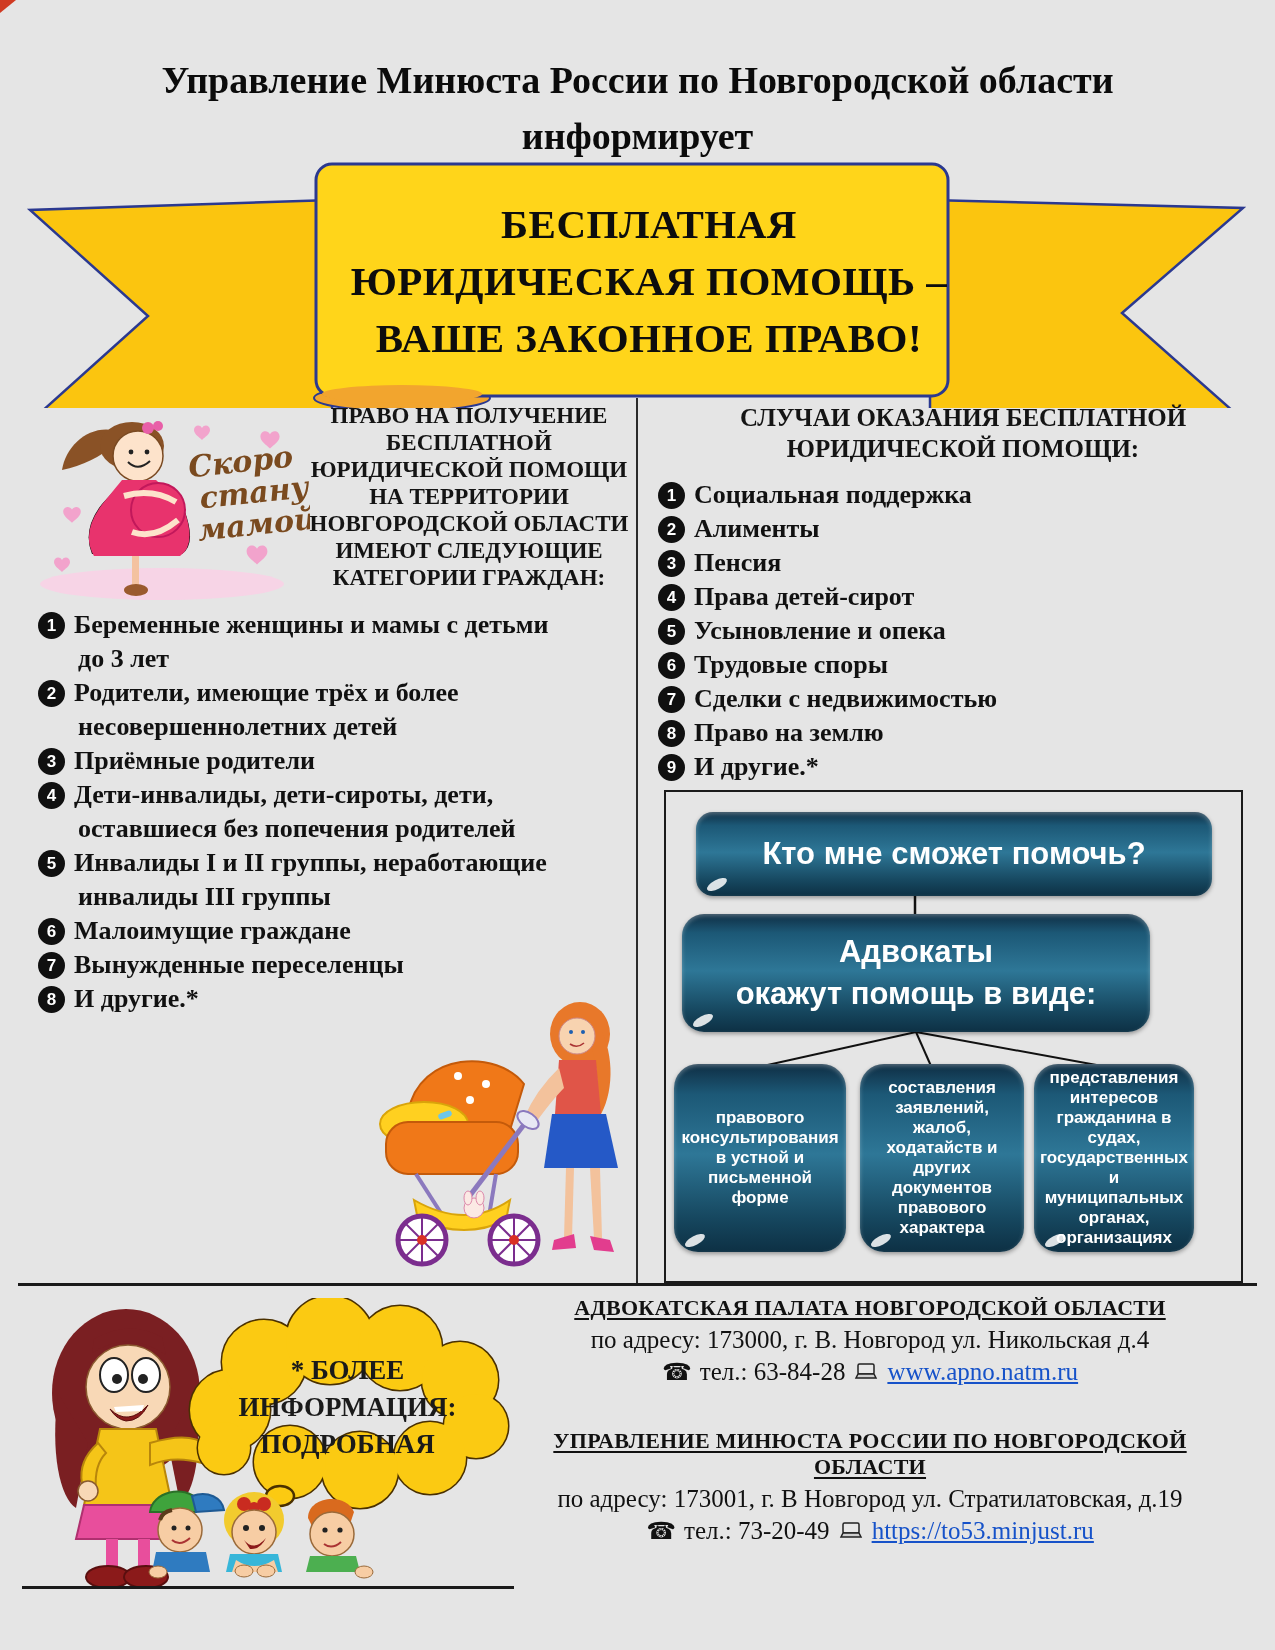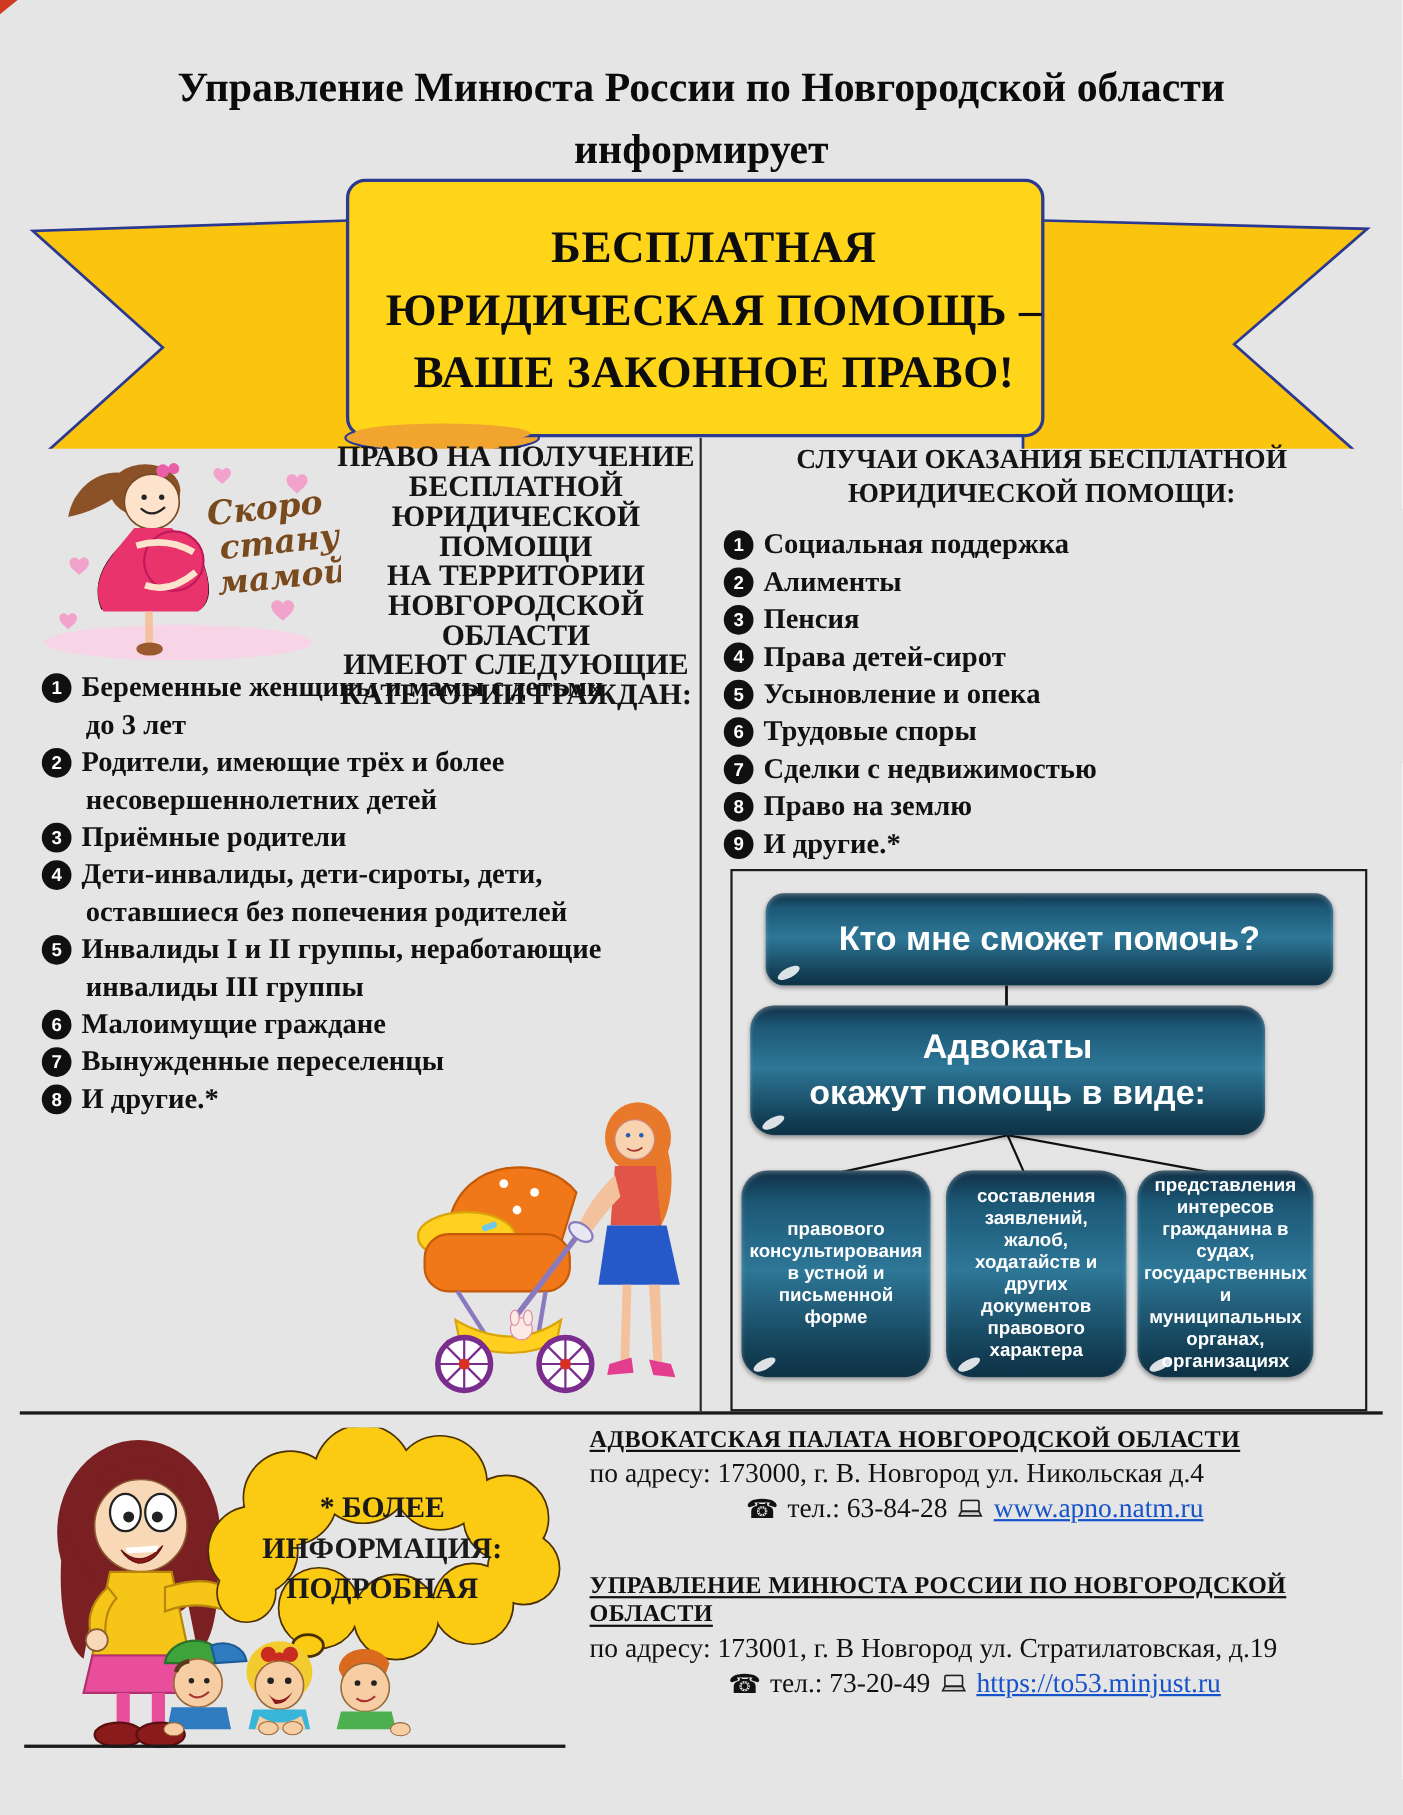--- a/index.html
+++ b/index.html
@@ -17,22 +17,22 @@
   .banner-text{left:316px;top:168px;width:632px;height:226px;display:flex;flex-direction:column;
                justify-content:center;align-items:center;gap:11px;margin-left:17px;}
   .banner-text span{font-weight:bold;font-size:41px;line-height:46px;color:#0d0d0d;letter-spacing:.5px;}
 
   
   .vline{background:#2b2b2b;}
   .hline{background:#1a1a1a;}
 
   
   .col-head{font-weight:bold;text-align:center;color:#141414;}
-  .lhead{left:300px;top:402px;width:338px;font-size:27px;line-height:27px;}
-  .rhead{left:652px;top:402px;width:590px;font-size:25px;line-height:31px;}
+  .lhead{left:300px;top:402px;width:338px;font-size:23px;line-height:27px;}
+  .rhead{left:668px;top:402px;width:590px;font-size:25px;line-height:31px;}
   .col-head span{display:block;}
 
   .nlist{font-weight:bold;}
   .llist{left:38px;top:608px;width:540px;font-size:26px;line-height:34px;}
   .rlist{left:658px;top:478px;width:580px;font-size:26px;line-height:34px;}
   .li{padding-left:40px;text-indent:-40px;}
   .num{display:inline-block;width:27px;height:27px;border-radius:50%;background:#101010;color:#fff;
        font-family:"Liberation Sans",sans-serif;font-size:17px;font-weight:bold;line-height:27px;
        text-align:center;text-indent:0;vertical-align:2px;margin-right:9px;}
 
@@ -46,21 +46,21 @@
           background:rgba(255,255,255,.85);transform:rotate(-28deg);}
   .qbox{left:30px;top:20px;width:516px;height:84px;font-size:31px;border-radius:17px;}
   .abox{left:16px;top:122px;width:468px;height:118px;font-size:31px;line-height:42px;border-radius:22px;}
   .leaf{top:272px;height:188px;border-radius:24px;font-size:17px;line-height:1.18;padding:6px 6px;box-sizing:border-box;}
   .leafA{left:8px;width:172px;}
   .leafB{left:194px;width:164px;}
   .leafC{left:368px;width:160px;}
 
   
   .bubble-text{left:215px;top:1352px;width:265px;text-align:center;font-weight:bold;font-size:27px;line-height:37px;color:#1a1a1a;}
-  .contact{left:536px;width:700px;}
+  .contact{left:520px;width:700px;text-align:center;}
   .c1{top:1295px;} .c2{top:1428px;}
   .org{font-size:22px;font-weight:bold;text-decoration:underline;text-underline-offset:3px;letter-spacing:.3px;}
   .addr{font-size:25px;margin-top:5px;}
   .telline{font-size:25px;margin-top:4px;display:flex;justify-content:center;align-items:center;gap:8px;}
   .phone-glyph{font-family:"DejaVu Sans",sans-serif;font-size:24px;}
   .weblink{color:#1652c9;text-decoration:underline;cursor:pointer;}
   svg text{font-family:"DejaVu Serif",serif;}
 </style>
 </head>
 <body>

